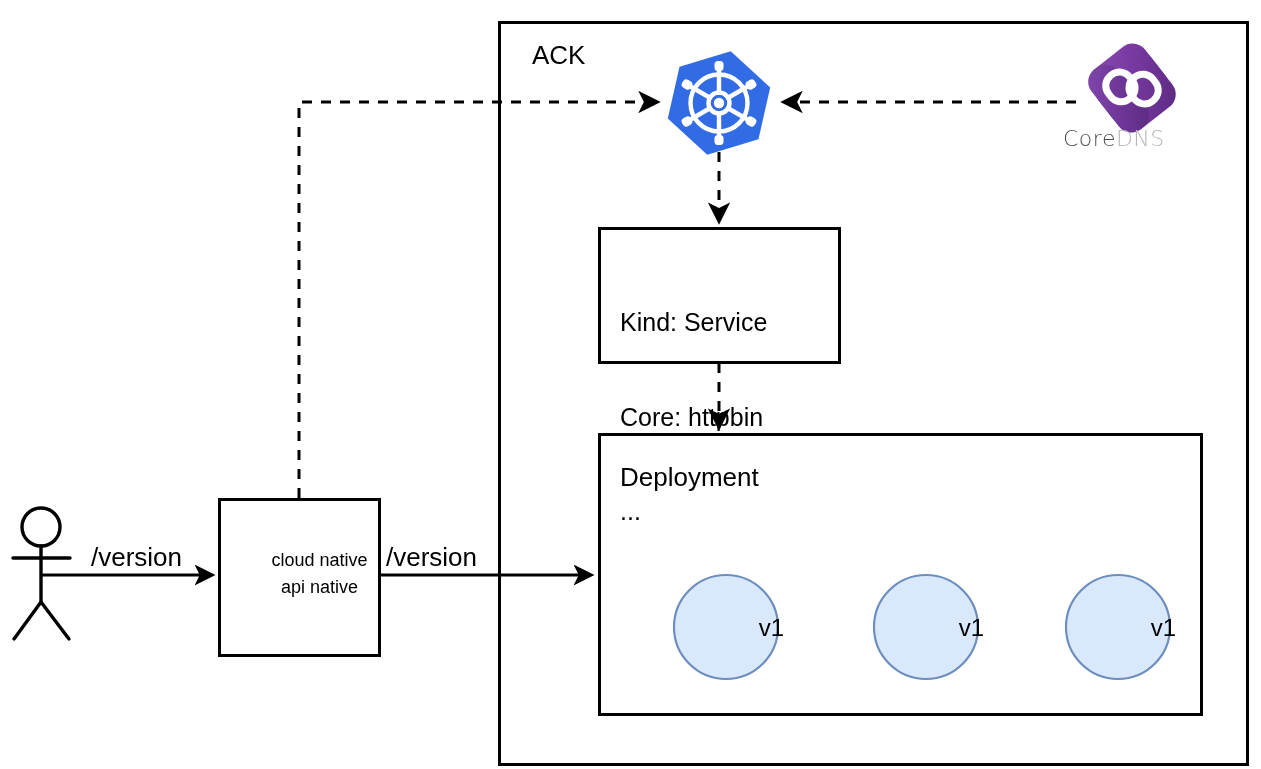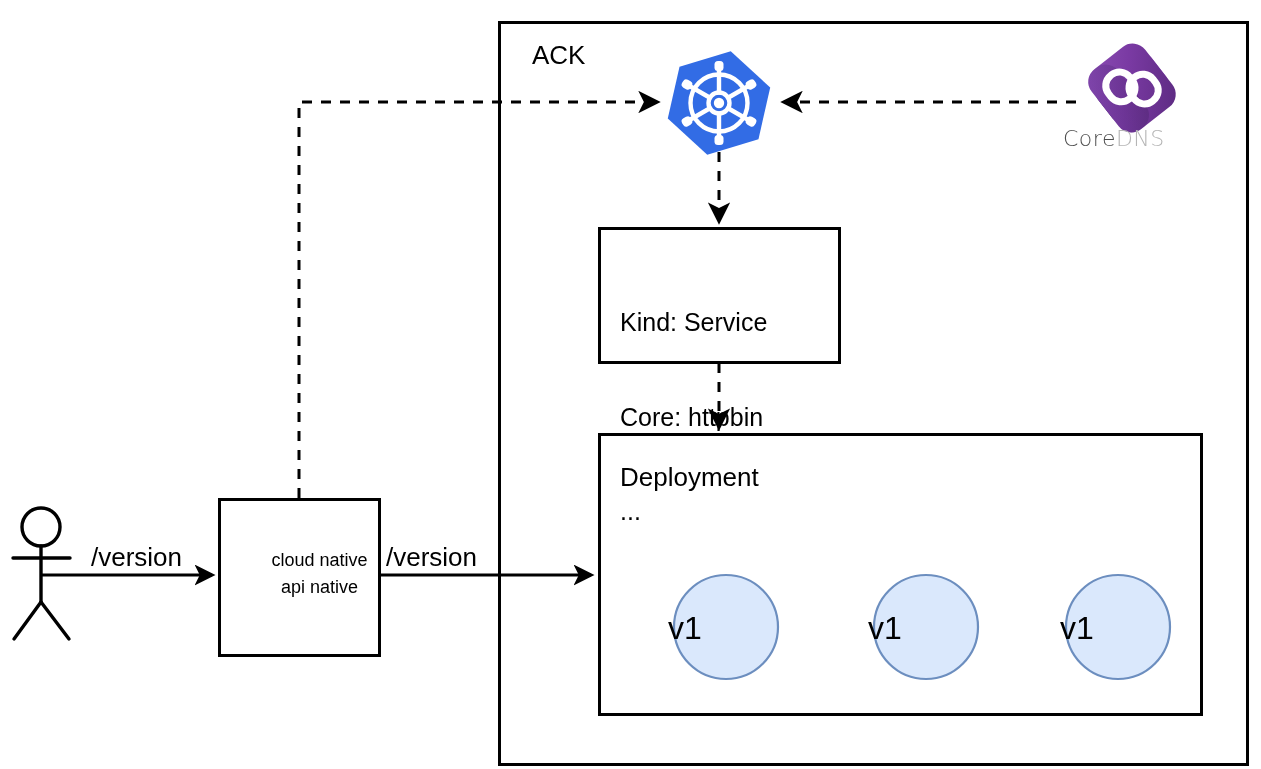--- a/index.html
+++ b/index.html
@@ -81,23 +81,23 @@
   }
   .v-label-right {
     left: 386px;
     top: 542px;
     font-size: 26px;
   }
 
   
   .pod-label {
     position: absolute;
-    font-size: 32px;
+    font-size: 24px;
     color: #000;
-    text-align: left;
+    text-align: right;
     width: 116px;
     transform: translate(-50%, -50%);
   }
 
   
   .coredns-word {
     position: absolute;
     left: 1063px;
     top: 126px;
     font-size: 22px;

